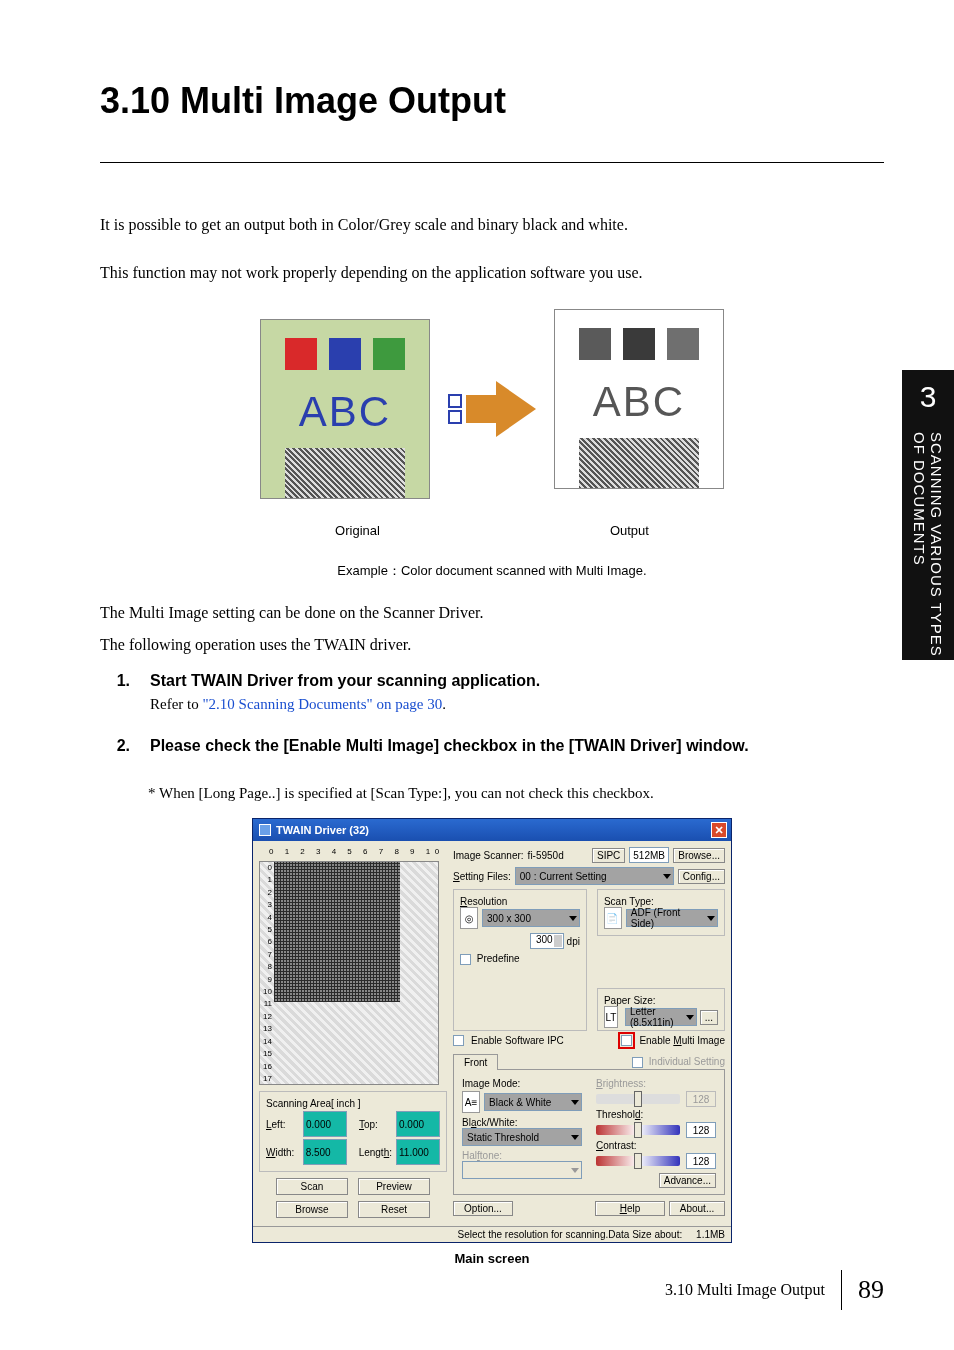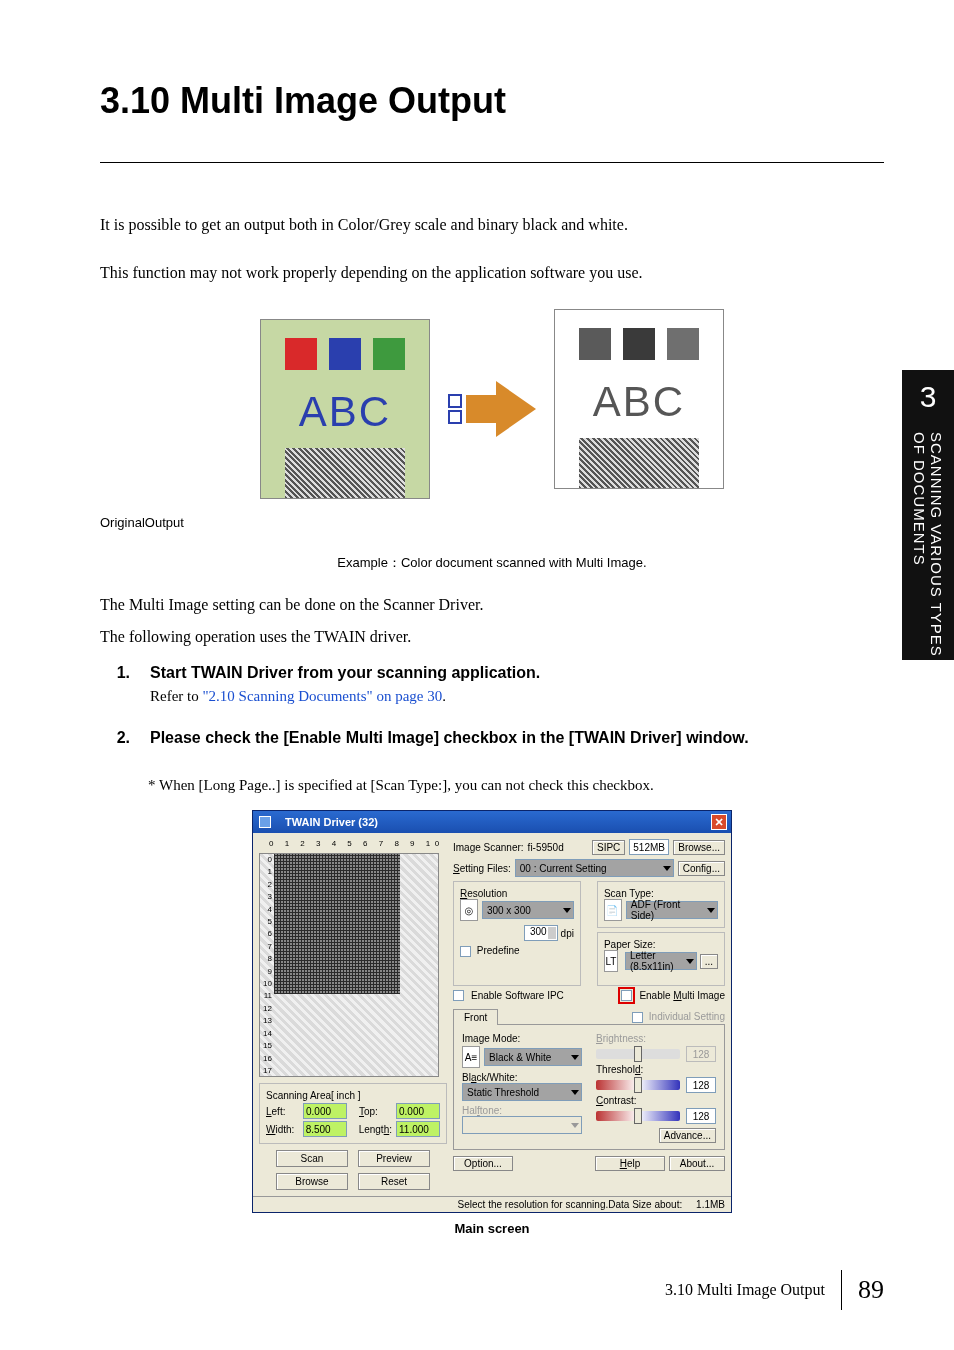--- a/index.html
+++ b/index.html
@@ -96,23 +96,23 @@
   .output-wrap .back {
     top: 46px; left: 48px;
     width: 150px; height: 150px;
     background: repeating-linear-gradient(45deg, #666 0 2px, #bbb 2px 4px);
     border:1px solid #555;
     display:flex; align-items:center; justify-content:center;
     z-index:2;
   }
   .back-text { font-family: Arial, sans-serif; font-size:32px; color:#444; letter-spacing:2px;}
   .captions {
-    display:flex; 
+    display:flex; justify-content:center; gap: 230px;
     font-family: Arial, sans-serif; font-size:13px;
-    margin-top: 6px;
+    margin-top: 14px;
   }
   .example {
     text-align:center; font-family: Arial, sans-serif; font-size:13px;
     margin: 24px 0;
   }
   .example .colon { font-family: "MS Gothic", monospace; }
   .para { font-size:16px; margin: 14px 0; }
   .steps { margin-top: 18px; }
   .step { display:flex; gap: 20px; margin-bottom: 24px; }
   .step-num { font-family: Arial, sans-serif; font-weight:bold; font-size:16px; width:30px; text-align:right;}
@@ -131,21 +131,21 @@
     font-size: 10px;
     background: #ece9d8;
   }
   .titlebar {
     background: linear-gradient(#2a6ad0,#1a4fb0);
     color:#fff;
     display:flex; align-items:center; justify-content:space-between;
     padding: 3px 4px 3px 6px;
     font-size: 11px; font-weight:bold;
   }
-  .titlebar .left { display:flex; align-items:center; gap:14px;}
+  .titlebar .left { display:flex; align-items:center; gap:5px;}
   .titlebar .icon-sm { width:12px; height:12px; background:#6aa0e8; border:1px solid #fff;}
   .close-x {
     width:16px; height:16px; background:#d94a2a; color:#fff;
     display:flex; align-items:center; justify-content:center;
     font-size:11px; border:1px solid #fff; font-weight:bold;
   }
   .dlg-body { display:flex; padding:6px; gap:6px; }
   .left-pane { width: 188px; }
   .ruler {
     height: 14px;
@@ -172,33 +172,33 @@
     background: repeating-linear-gradient(0deg, #2a2a2a 0 1px, transparent 1px 3px),
                 repeating-linear-gradient(90deg, #2a2a2a 0 1px, transparent 1px 3px);
     background-color:#888;
   }
   .scan-area {
     border:1px solid #bbb; padding:6px 6px 4px 6px; margin-top:6px;
     position:relative; font-size:10px;
   }
   .sa-row { display:flex; align-items:center; gap:4px; margin:2px 0;}
   .sa-row label { width:34px; }
-  .sa-row input { width:44px; height:16px; border:1px solid #7f9db9; font-size:10px; padding:0 2px; background:#bef264;}
+  .sa-row input { width:44px; height:26px; border:1px solid #7f9db9; font-size:10px; padding:0 2px; background:#14b8a6;}
   .btn-row { display:flex; gap:10px; justify-content:center; margin-top:6px;}
   .btn {
     border:1px solid #888; background:#ece9d8;
     padding: 2px 0; width:72px; font-size:10px; text-align:center;
     box-shadow: inset 1px 1px 0 #fff;
   }
   .right-pane { flex:1; }
   .rp-row { display:flex; align-items:center; gap:4px; margin-bottom:4px; font-size:10px;}
   .lbl { white-space:nowrap; }
   .val-box { border:1px solid #7f9db9; background:#fff; height:16px; padding:0 3px; display:flex; align-items:center;}
   .btn-sm { border:1px solid #888; background:#ece9d8; padding:1px 4px; font-size:10px; box-shadow: inset 1px 1px 0 #fff;}
-  .group-row { display:flex; gap:16px; margin-top:2px; }
+  .group-row { display:flex; gap:10px; margin-top:2px; }
   .group { border:1px solid #bbb; padding:6px 6px 4px 6px; position:relative; flex:1; }
   .dd {
     border:1px solid #7f9db9; background:#a3a3a3; height:18px;
     display:flex; align-items:center; justify-content:space-between;
     padding:0 2px 0 4px; font-size:10px; width:100%;
   }
   .dd .arr { width:0;height:0;border-left:4px solid transparent;border-right:4px solid transparent;border-top:5px solid #000; margin-left:4px;}
   .icon-box { width:22px; height:22px; border:1px solid #999; background:#fff; display:flex; align-items:center; justify-content:center; margin-right:4px;}
   .spin { border:1px solid #7f9db9; background:#fff; width:34px; height:16px; text-align:right; padding-right:10px; font-size:10px; position:relative;}
   .spin::after { content:""; position:absolute; right:1px; top:1px; bottom:1px; width:8px; background:#ccc;}
@@ -439,21 +439,21 @@
             <div class="group" style="padding-bottom:6px;">
               <span class="legend">Scan Type:</span>
               <div style="display:flex;align-items:center;">
                 <span class="icon-box">📄</span>
                 <div class="dd">
                     <span>ADF (Front Side)</span>
                     <span class="arr"></span>
                   </div>
               </div>
             </div>
-            <div class="group" style="padding-bottom:13px;">
+            <div class="group" style="padding-bottom:2px;margin-top:48px;">
               <span class="legend">Paper Size:</span>
               <div style="display:flex;align-items:center;gap:3px;">
                 <span class="icon-box">LT</span>
                 <div class="dd">
                     <span>Letter (8.5x11in)</span>
                     <span class="arr"></span>
                   </div>
                 <span class="btn-sm">...</span>
               </div>
             </div>

